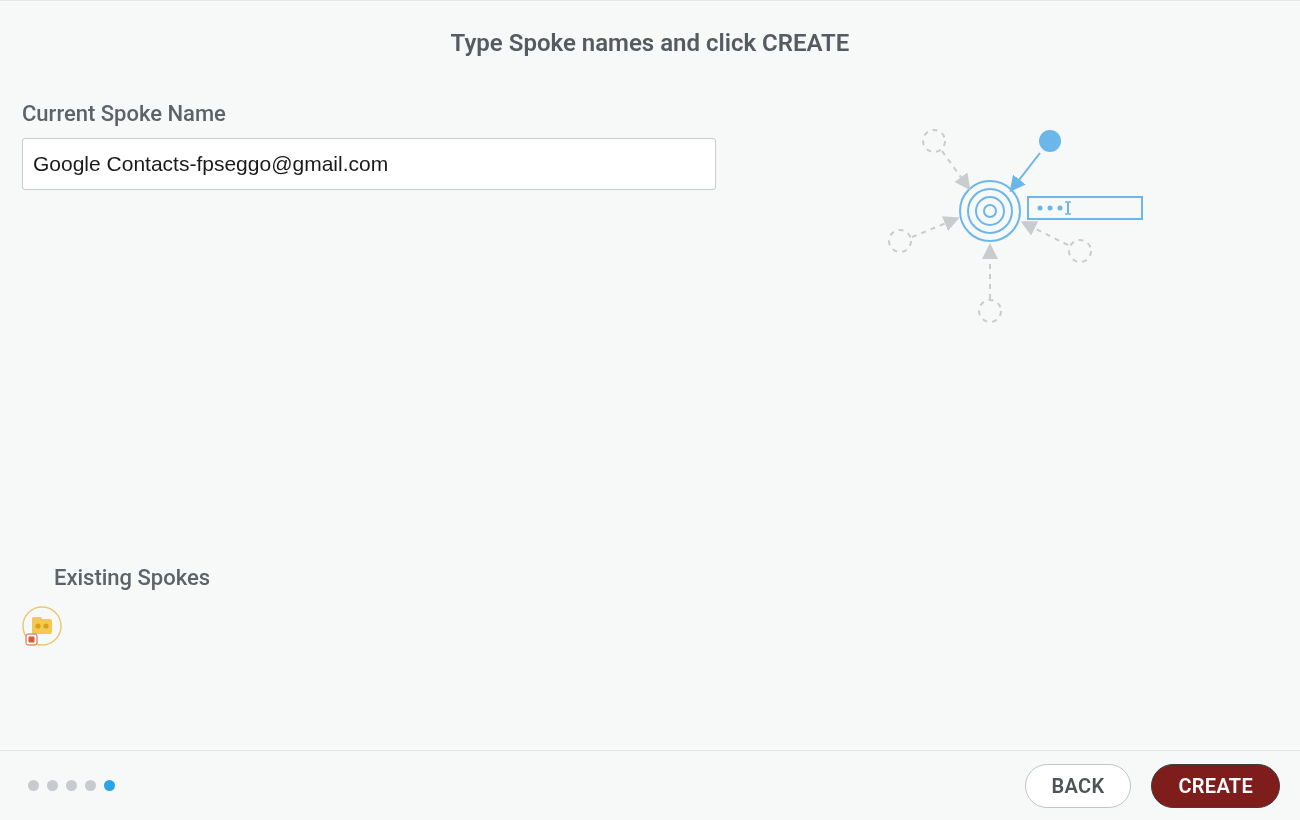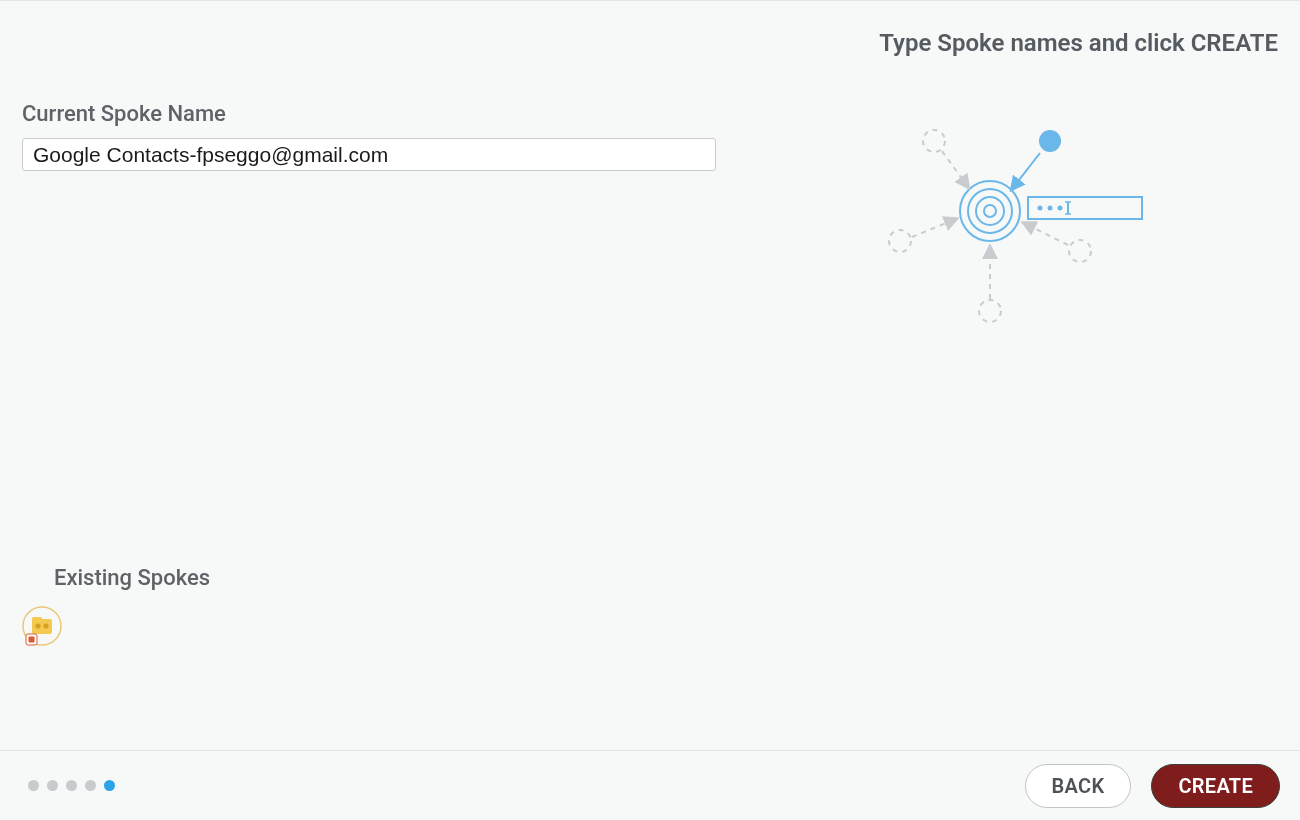--- a/index.html
+++ b/index.html
@@ -1,24 +1,24 @@
 <!DOCTYPE html>
 <html><head>
 <meta charset="utf-8">
 <style>
   * { box-sizing: border-box; margin: 0; padding: 0; }
   html, body { width: 1300px; height: 820px; font-family: -apple-system, "Segoe UI", Roboto, "Helvetica Neue", Arial, sans-serif; background: #f7f8f8; color: #555; }
   .page { display: flex; flex-direction: column; width: 1300px; height: 820px; border-top: 1px solid #e3e5e7; }
   .content { flex: 1 1 auto; position: relative; padding: 22px 22px 0 22px; }
-  h1.title { font-size: 24px; font-weight: 600; color: #555b60; text-align: right; margin-top: 6px; margin-bottom: 44px; }
+  h1.title { font-size: 24px; font-weight: 600; color: #555b60; text-align: center; margin-top: 6px; margin-bottom: 44px; }
   .body-row { display: flex; flex-direction: row; align-items: flex-start; }
   .form-col { flex: 0 0 700px; }
   .label { font-size: 22px; font-weight: 500; color: #5e6367; margin-bottom: 12px; }
   .input {
-    width: 694px; height: 33px;
+    width: 694px; height: 52px;
     border: 1px solid #c9ccce; border-radius: 3px;
     background: #fff;
     font-size: 21px; color: #1a1a1a;
     padding: 0 10px;
     outline: none;
   }
   .illus-col { flex: 1 1 auto; display: flex; justify-content: center; padding-top: 0; }
   .illus-wrap { width: 300px; height: 230px; }
   .existing { margin-top: 234px; }
   .existing .label { margin-bottom: 16px; margin-left: 32px; }

